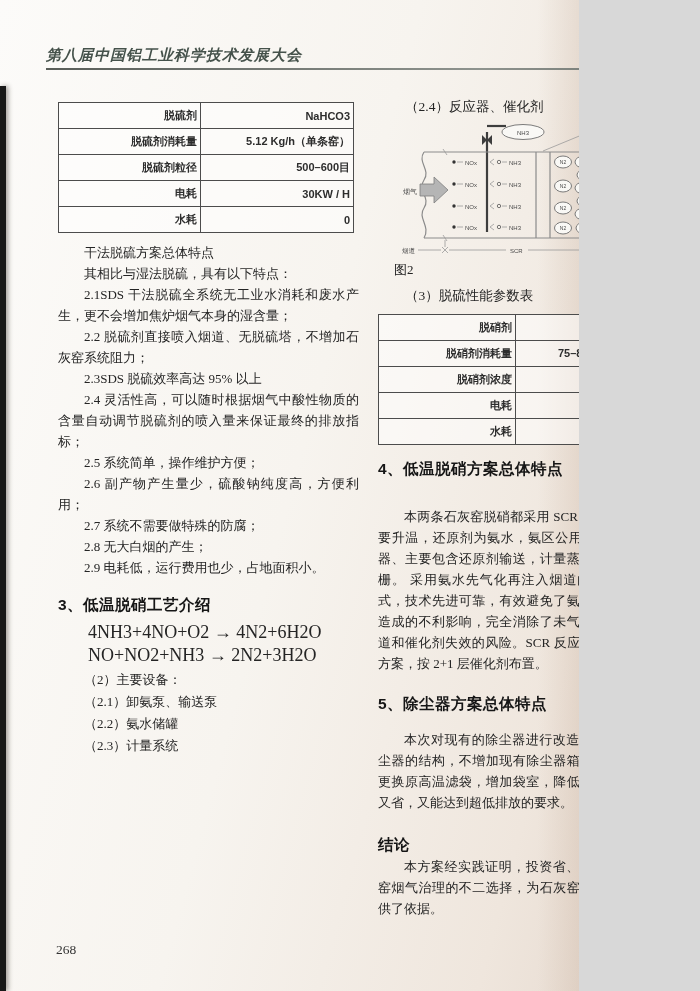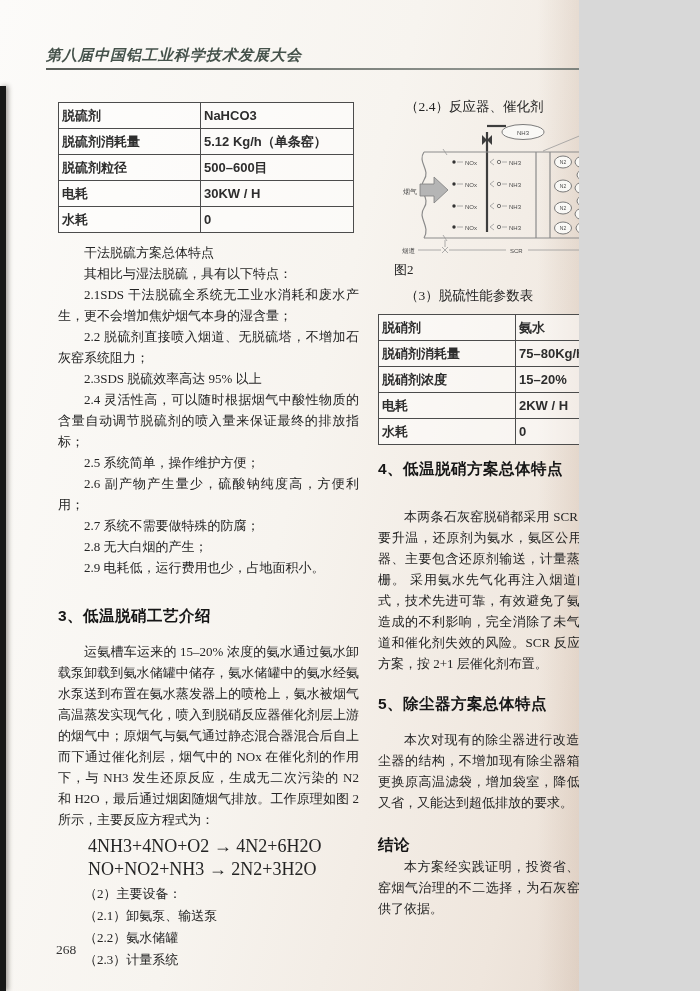--- a/index.html
+++ b/index.html
@@ -20,22 +20,22 @@
   .header-title{font-family:"Liberation Sans","DejaVu Sans",sans-serif;font-style:italic;font-weight:700;
     font-size:15px;letter-spacing:1px;color:#45524b;}
   .header-left{position:absolute;left:0;top:0;}
   .header-right{position:absolute;right:0;top:0;}
 
   .col{position:absolute;}
   .col-left{left:58px;top:102px;width:301px;}
   .col-right{left:378px;top:96px;width:296px;}
 
   .data-table{border-collapse:collapse;background:rgba(255,255,255,0.5);}
-  .data-table td{border:1.5px solid #4c4c4c;height:25px;text-align:left;vertical-align:middle;
-    font-family:"Liberation Sans","DejaVu Sans",sans-serif;font-size:13px;font-weight:600;color:#2d2d2d;padding:0 3px;margin-left:28px;}
+  .data-table td{border:1.5px solid #4c4c4c;height:25px;text-align:right;vertical-align:middle;
+    font-family:"Liberation Sans","DejaVu Sans",sans-serif;font-size:11px;font-weight:600;color:#2d2d2d;padding:0 3px;margin-left:28px;}
   .t-left{width:296px;}
   .t-left td:first-child{width:135px;}
   .t-right{width:294px;}
   .t-right td:first-child{width:130px;}
 
   .body-p{font-size:13px;line-height:21px;text-align:justify;text-indent:2em;margin:0;}
   .sec-heading{font-family:"Liberation Sans","DejaVu Sans",sans-serif;font-weight:700;font-size:15.5px;
     color:#161616;letter-spacing:.5px;margin:0;}
   .sub-heading{font-size:13.5px;line-height:22px;text-indent:2em;margin:0;}
   .equation{font-size:18px;line-height:23px;margin-left:30px;}
@@ -103,22 +103,21 @@
     <p class="body-p">2.1SDS 干法脱硫全系统无工业水消耗和废水产生，更不会增加焦炉烟气本身的湿含量；</p>
     <p class="body-p">2.2 脱硫剂直接喷入烟道、无脱硫塔，不增加石灰窑系统阻力；</p>
     <p class="body-p">2.3SDS 脱硫效率高达 95% 以上</p>
     <p class="body-p">2.4 灵活性高，可以随时根据烟气中酸性物质的含量自动调节脱硫剂的喷入量来保证最终的排放指标；</p>
     <p class="body-p">2.5 系统简单，操作维护方便；</p>
     <p class="body-p">2.6 副产物产生量少，硫酸钠纯度高，方便利用；</p>
     <p class="body-p">2.7 系统不需要做特殊的防腐；</p>
     <p class="body-p">2.8 无大白烟的产生；</p>
     <p class="body-p">2.9 电耗低，运行费用也少，占地面积小。</p>
 
-    <h3 class="sec-heading" style="margin-top:28px;">3、低温脱硝工艺介绍</h3>
-    <p class="body-p" style="margin-top:14px;">运氨槽车运来的 15–20% 浓度的氨水通过氨水卸载泵卸载到氨水储罐中储存，氨水储罐中的氨水经氨水泵送到布置在氨水蒸发器上的喷枪上，氨水被烟气高温蒸发实现气化，喷入到脱硝反应器催化剂层上游的烟气中；原烟气与氨气通过静态混合器混合后自上而下通过催化剂层，烟气中的 NOx 在催化剂的作用下，与 NH3 发生还原反应，生成无二次污染的 N2 和 H2O，最后通过烟囱随烟气排放。工作原理如图 2 所示，主要反应方程式为：</p>
+    <h3 class="sec-heading" style="margin-top:17px;">3、低温脱硝工艺介绍</h3>
 
     <div style="margin-top:5px;">
       <div class="equation">4NH3+4NO+O2 → 4N2+6H2O</div>
       <div class="equation">NO+NO2+NH3 → 2N2+3H2O</div>
     </div>
     <div style="margin-top:2px;">
       <div class="equip">（2）主要设备：</div>
       <div class="equip">（2.1）卸氨泵、输送泵</div>
       <div class="equip">（2.2）氨水储罐</div>
       <div class="equip">（2.3）计量系统</div>

